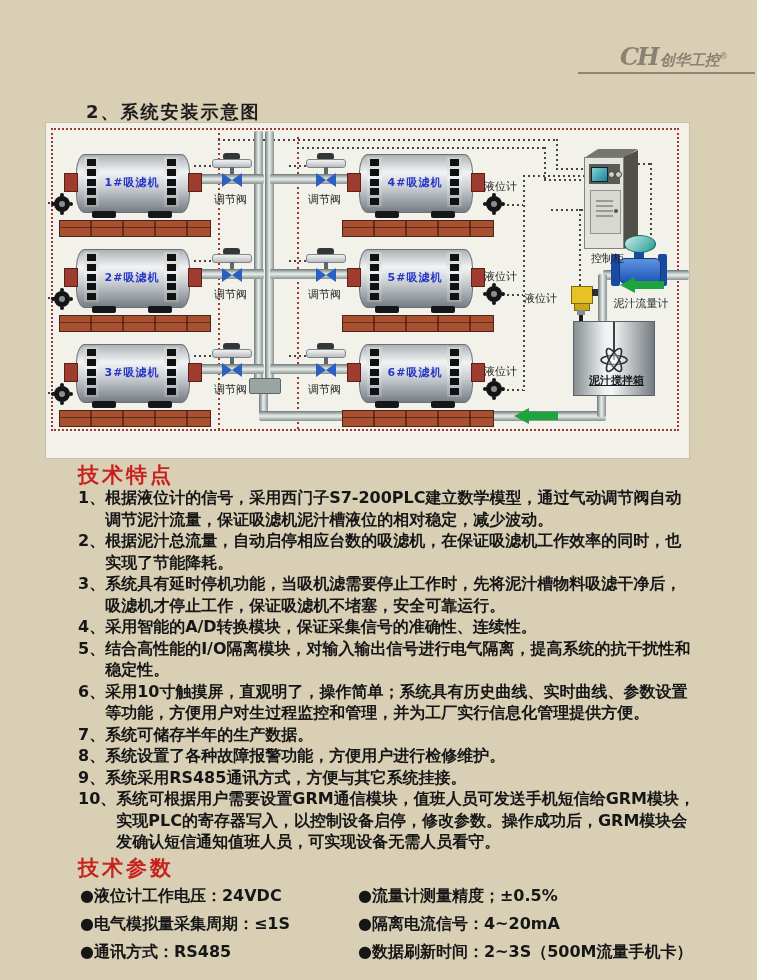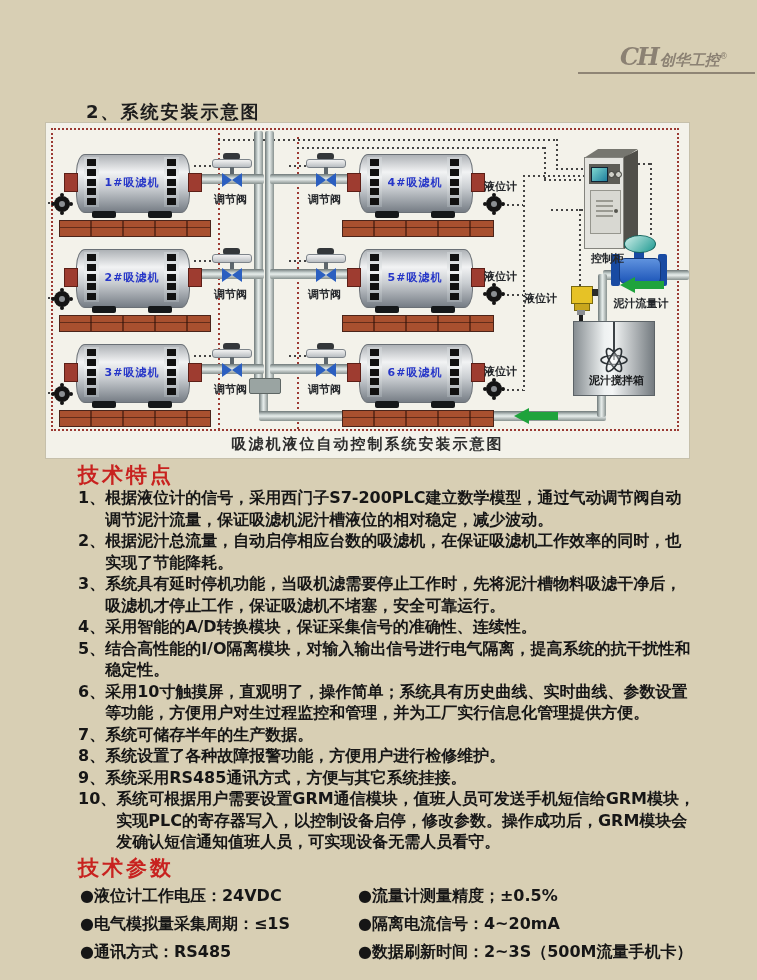--- a/index.html
+++ b/index.html
@@ -48,21 +48,21 @@
     background-image:linear-gradient(180deg,transparent 6px,rgba(40,15,8,.55) 6px,rgba(40,15,8,.55) 7px,transparent 7px),
       repeating-linear-gradient(90deg,transparent 0 30px,rgba(50,18,8,.55) 30px 32px);}
   
   .valve{position:absolute;width:40px;height:34px;z-index:5;}
   .v-blob{position:absolute;left:11px;top:0;width:17px;height:7px;background:#33373a;border-radius:3px;}
   .v-bar{position:absolute;left:0;top:6px;width:40px;height:9px;background:linear-gradient(180deg,#f2f2f2,#b9bec2);border:1px solid #7d848a;border-radius:3px;box-sizing:border-box;}
   .v-stem{position:absolute;left:18px;top:14px;width:4px;height:7px;background:#5d666c;}
   .v-bow{position:absolute;left:10px;top:20px;width:20px;height:14px;}
   .v-bow::before{content:"";position:absolute;left:0;top:0;border-top:7px solid transparent;border-bottom:7px solid transparent;border-left:10px solid #2b5fc0;}
   .v-bow::after{content:"";position:absolute;right:0;top:0;border-top:7px solid transparent;border-bottom:7px solid transparent;border-right:10px solid #2b5fc0;}
-  .dlabel{position:absolute;font-size:11px;font-weight:bold;color:#23262a;white-space:nowrap;z-index:6;}
+  .dlabel{position:absolute;font-size:11px;font-weight:normal;color:#23262a;white-space:nowrap;z-index:6;}
   
   .bsensor{position:absolute;width:16px;height:16px;background:#141414;border-radius:50%;z-index:5;
     box-shadow:0 -9px 0 -6px #141414,0 9px 0 -6px #141414,-9px 0 0 -6px #141414,9px 0 0 -6px #141414;}
   .bsensor::after{content:"";position:absolute;left:5px;top:5px;width:6px;height:6px;background:#8b8f93;border-radius:50%;}
   
   .cabinet{position:absolute;left:538px;top:26px;width:56px;height:100px;z-index:5;}
   .cab-top{position:absolute;left:0;top:0;width:54px;height:9px;background:#76766f;
     clip-path:polygon(0 100%,26% 0,100% 0,74% 100%);}
   .cab-side{position:absolute;left:40px;top:1px;width:14px;height:99px;background:#504f49;
     clip-path:polygon(0 7%,100% 0,100% 93%,0 100%);}
@@ -76,21 +76,21 @@
   
   .flange{position:absolute;width:9px;height:32px;background:#184aa2;border-radius:2px;z-index:4;}
   .fm-body{position:absolute;width:40px;height:24px;border-radius:6px;background:linear-gradient(180deg,#5f92de,#1c55b8);z-index:4;border:1px solid #12377a;}
   .fm-neck{position:absolute;width:10px;height:9px;background:#184aa2;z-index:4;}
   .fm-cap{position:absolute;width:30px;height:16px;border-radius:50%;background:linear-gradient(135deg,#cdeee8,#1f9a92);border:1px solid #11645e;z-index:5;}
   
   .tank{position:absolute;left:527px;top:198px;width:80px;height:73px;z-index:3;
     background:linear-gradient(90deg,#878e92,#eef1f1 38%,#f4f6f6 48%,#747b80);border:1px solid #5c6367;}
   .tank-shaft{position:absolute;left:39px;top:0;width:2px;height:38px;background:#3b4145;}
   .tank svg{position:absolute;left:10px;top:20px;}
-  .tank-label{position:absolute;left:0;top:51px;width:85px;text-align:center;font-size:11px;font-weight:bold;color:#16181a;}
+  .tank-label{position:absolute;left:0;top:51px;width:85px;text-align:center;font-size:11px;font-weight:bold;color:#16181a;text-decoration:underline;}
   
   .ysensor{position:absolute;left:523px;top:163px;width:30px;height:35px;z-index:5;}
   .ys-body{position:absolute;left:2px;top:0;width:20px;height:16px;background:#e6c226;border:1px solid #7a6a10;}
   .ys-mid{position:absolute;left:5px;top:17px;width:14px;height:6px;background:#c9a61d;border:1px solid #7a6a10;}
   .ys-tab{position:absolute;left:23px;top:3px;width:6px;height:7px;background:#2c2c28;}
   .ys-neck{position:absolute;left:8px;top:24px;width:8px;height:5px;background:#8a8d90;}
   .ys-tip{position:absolute;left:10px;top:29px;width:4px;height:6px;background:#1d1d1d;}
   
   .garrow{position:absolute;width:46px;height:16px;z-index:6;}
   .ga-head{position:absolute;left:0;top:0;width:0;height:0;border-top:8px solid transparent;border-bottom:8px solid transparent;border-right:15px solid #1fa33c;}
@@ -397,21 +397,20 @@
       <div class="ys-neck"></div>
       <div class="ys-tip"></div>
   </div>
   <div class="dlabel" style="left:478px;top:168px;">液位计</div>
 
   <div class="garrow" style="left:468px;top:285px;">
       <div class="ga-head"></div>
       <div class="ga-tail"></div>
     </div>
 
-  <div class="caption">吸滤机液位自动控制系统安装示意图</div>
 </div>
 
 <div class="red-title" style="left:78px;top:461px;text-align:right;">技术特点</div>
 <div class="features">
   <div class="feat">
       <span class="num">1、</span>
       <span class="txt">根据液位计的信号，采用西门子S7-200PLC建立数学模型，通过气动调节阀自动调节泥汁流量，保证吸滤机泥汁槽液位的相对稳定，减少波动。</span>
     </div>
   <div class="feat">
       <span class="num">2、</span>

